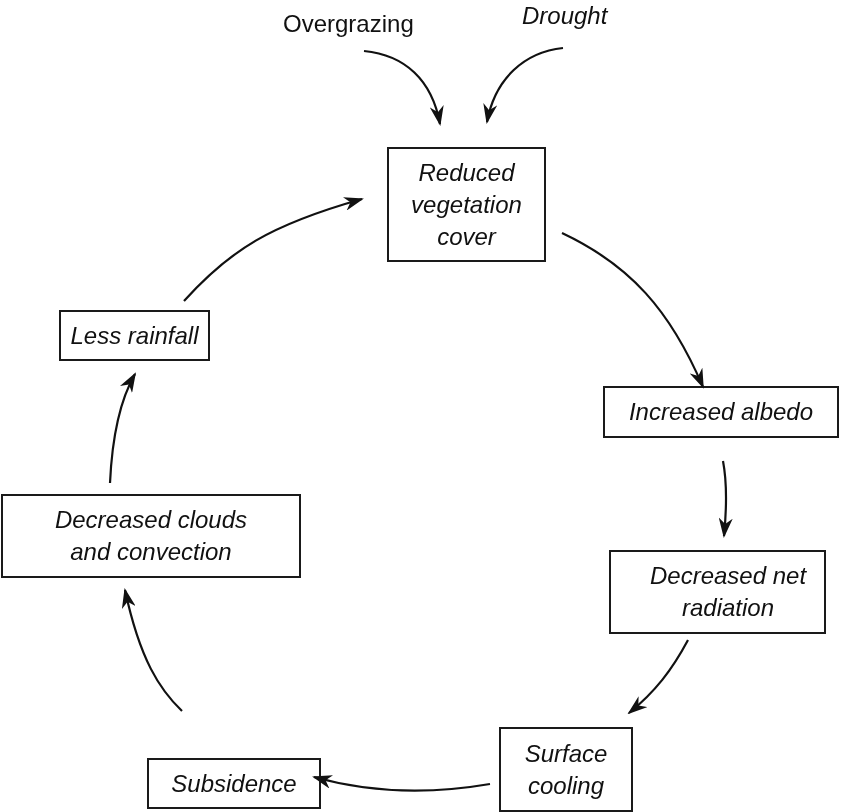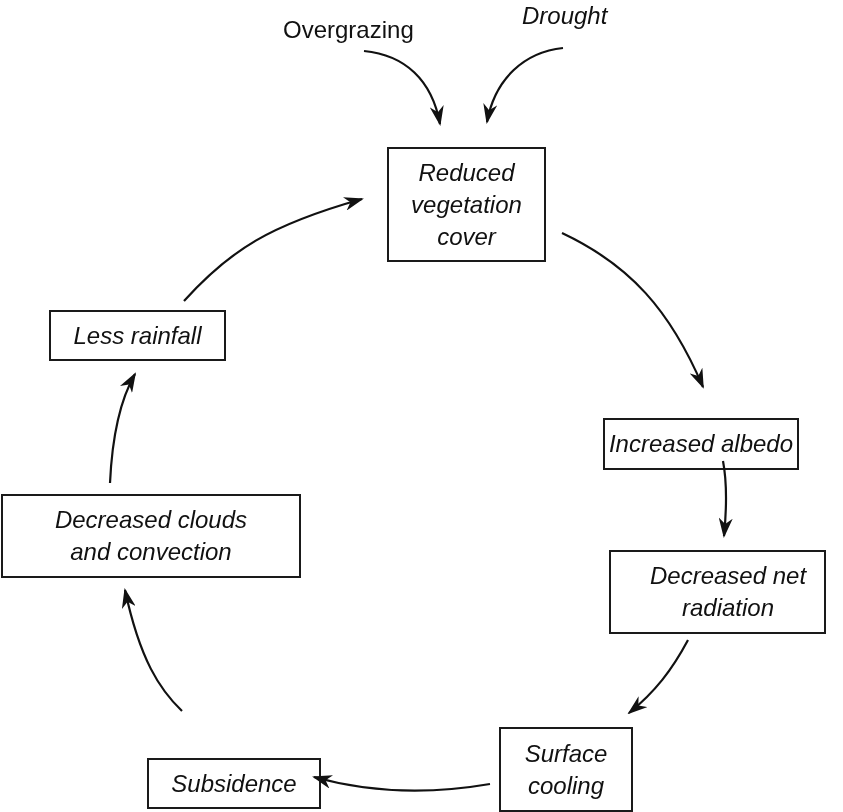--- a/index.html
+++ b/index.html
@@ -8,35 +8,35 @@
   .box { position:absolute; box-sizing:border-box; border:2px solid #1a1a1a; background:#fff;
          display:flex; align-items:center; justify-content:center; text-align:center;
          font-size:24px; line-height:32px; white-space:pre-line;font-style:italic; }
   .label { position:absolute; font-size:24px; line-height:28px; white-space:nowrap; }
   svg { position:absolute; left:0; top:0; }
   .arrow { fill:none; stroke:#111; stroke-width:2.2; }
 </style>
 </head>
 <body>
 
-<div class="label" style="left:283px; top:16px;">Overgrazing</div>
+<div class="label" style="left:283px; top:10px;">Overgrazing</div>
 <div class="label" style="left:522px; top:2px;font-style:italic;">Drought</div>
 
 <div class="box" style="left:387px; top:147px; width:159px; height:115px;">Reduced
 vegetation
 cover</div>
-<div class="box" style="left:603px; top:418px; width:196px; height:52px;">Increased albedo</div>
+<div class="box" style="left:603px; top:386px; width:236px; height:52px;">Increased albedo</div>
 <div class="box" style="left:609px; top:550px; width:217px; height:84px;padding-left:21px;">Decreased net
 radiation</div>
 <div class="box" style="left:499px; top:727px; width:134px; height:85px;">Surface
 cooling</div>
 <div class="box" style="left:147px; top:758px; width:174px; height:51px;">Subsidence</div>
 <div class="box" style="left:1px; top:494px; width:300px; height:84px;">Decreased clouds
 and convection</div>
-<div class="box" style="left:49px; top:310px; width:177px; height:51px;">Less rainfall</div>
+<div class="box" style="left:59px; top:310px; width:151px; height:51px;">Less rainfall</div>
 
 <svg width="843" height="812" viewBox="0 0 843 812">
   <defs>
     <marker id="ah" viewBox="0 0 20 14" refX="18" refY="7" markerWidth="20" markerHeight="14" markerUnits="userSpaceOnUse" orient="auto">
       <path d="M0,0 L20,7 L0,14 L6,7 Z" fill="#111"></path>
     </marker>
   </defs>
   <path class="arrow" marker-end="url(#ah)" d="M364,51 C405,55 432,80 440,124"></path>
   <path class="arrow" marker-end="url(#ah)" d="M563,48 C525,52 495,78 487,122"></path>
   <path class="arrow" marker-end="url(#ah)" d="M562,233 C630,265 670,310 703,387"></path>

